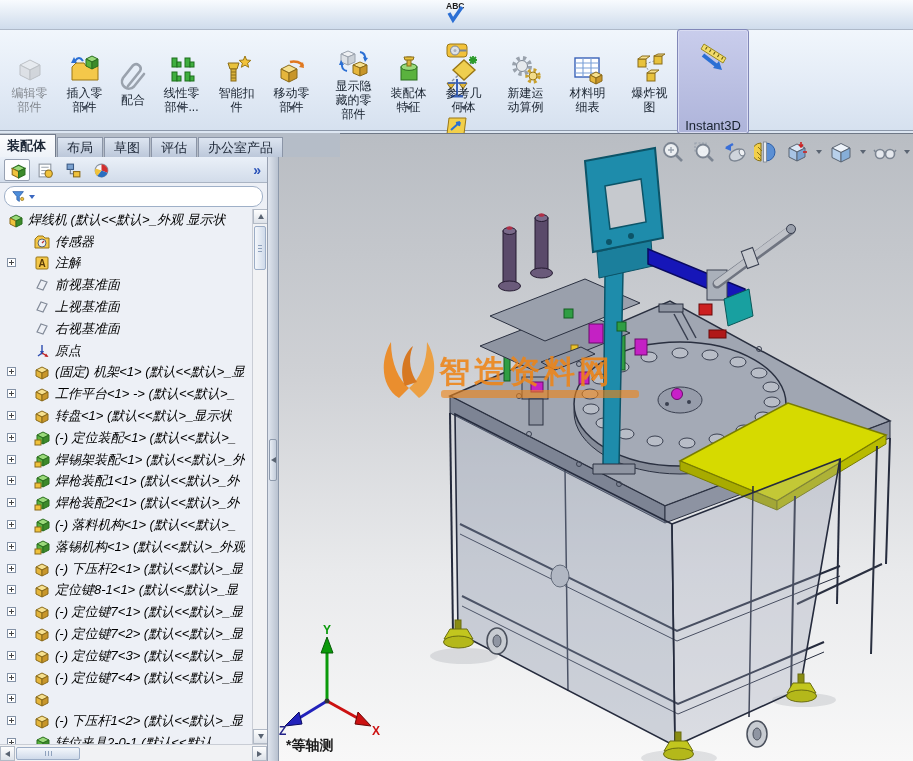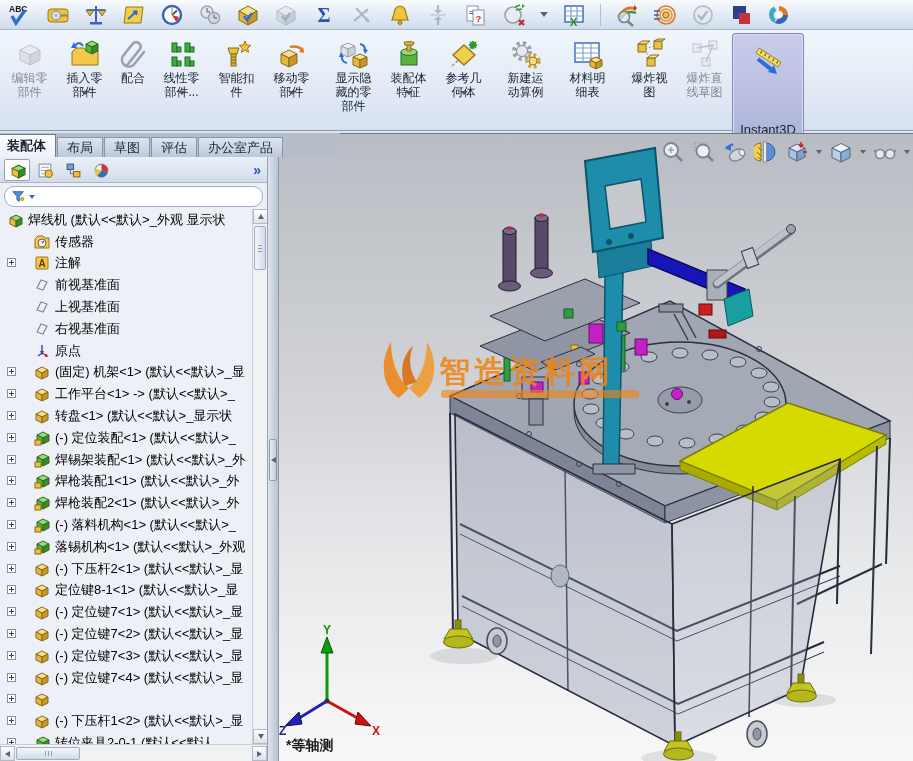--- a/index.html
+++ b/index.html
@@ -1,30 +1,30 @@
 <!DOCTYPE html>
 <html><head>
 <meta charset="utf-8">
 <style>
   html,body{margin:0;padding:0;background:#9aa0aa;}
   *{box-sizing:border-box;}
   .app{position:relative;width:913px;height:761px;overflow:hidden;background:#dce6f2;
        font-family:"Liberation Sans","DejaVu Sans",sans-serif;-webkit-font-smoothing:antialiased;}
 
   
-  .toolbar{height:30px;display:flex;align-items:center;gap:14px;padding:11px 8px;
-    background:linear-gradient(#f8fbfe,#dfe8f3 60%,#cfdcec);border-bottom:1px solid #aeb9c9;}
+  .toolbar{height:30px;display:flex;align-items:center;gap:14px;padding:0 8px;
+    background:linear-gradient(#f8fbfe,#dfe8f3 60%,#cfdcec);border-bottom:1px solid #aeb9c9;flex-direction:column;}
   .tbi{width:24px;height:24px;flex:0 0 auto;}
   .tbi svg{width:100%;height:100%;display:block;}
   .tsep{width:1px;height:22px;background:#b4bfcd;flex:0 0 auto;}
   .tinycaret{width:0;height:0;border-left:4px solid transparent;border-right:4px solid transparent;
     border-top:5px solid #5a6472;align-self:center;flex:0 0 auto;}
 
   
-  .ribbon{height:101px;display:flex;align-items:flex-start;padding:3px 2px 0 2px;
+  .ribbon{height:101px;display:flex;align-items:center;padding:3px 2px 0 2px;
     background:linear-gradient(#f1f6fc,#e3ebf6 55%,#d6e1ef);border-bottom:1px solid #8d99ab;}
   .rbtn{width:55px;display:flex;flex-direction:column;align-items:center;padding-top:5px;
     font-size:12px;line-height:1.15;text-align:center;color:#18222f;position:relative;cursor:default;}
   .rbtn .ric{width:32px;height:32px;margin-bottom:2px;flex:0 0 auto;}
   .rbtn .ric svg{width:100%;height:100%;display:block;}
   .rlabel{white-space:pre-line;}
   .rbtn.disabled{opacity:.5;filter:grayscale(.9);}
   .drophint{position:absolute;bottom:5px;left:50%;margin-left:-4px;width:0;height:0;
     border-left:4px solid transparent;border-right:4px solid transparent;border-top:4px solid #4c5664;}
   .rsep{width:1px;background:#b7c1d0;margin:6px 3px;}
@@ -69,21 +69,21 @@
 
   .treewrap{position:relative;flex:1;overflow:hidden;}
   .tree{position:absolute;left:0;top:0;right:15px;bottom:17px;overflow:hidden;font-size:13px;color:#000;}
   .trow{height:21.8px;display:flex;align-items:center;white-space:nowrap;padding-left:34px;position:relative;}
   .trow.root{padding-left:7px;font-size:13px;}
   .exp{position:absolute;left:7px;top:50%;margin-top:-5px;width:9px;height:9px;background:#fff;
     border:1px solid #8492a6;}
   .exp::before{content:"";position:absolute;left:1px;right:1px;top:3px;height:1px;background:#444;}
   .exp::after{content:"";position:absolute;top:1px;bottom:1px;left:3px;width:1px;background:#444;}
   .ticon{width:16px;height:16px;margin-right:5px;flex:0 0 auto;}
-  .tlabel{overflow:hidden;}
+  .tlabel{overflow:hidden;font-style:italic;}
 
   
   .vsb{position:absolute;top:0;right:0;bottom:17px;width:15px;background:#f1f2f4;border-left:1px solid #c9cdd5;}
   .sbtn{position:absolute;left:0;width:15px;height:15px;background:linear-gradient(#fefefe,#dde2e9);
     border:1px solid #b2bac6;display:flex;align-items:center;justify-content:center;}
   .sbtn.up{top:0;} .sbtn.down{bottom:0;}
   .tri-up{width:0;height:0;border-left:3.5px solid transparent;border-right:3.5px solid transparent;border-bottom:5px solid #5a6472;}
   .tri-down{width:0;height:0;border-left:3.5px solid transparent;border-right:3.5px solid transparent;border-top:5px solid #5a6472;}
   .tri-left{width:0;height:0;border-top:3.5px solid transparent;border-bottom:3.5px solid transparent;border-right:5px solid #5a6472;}
   .tri-right{width:0;height:0;border-top:3.5px solid transparent;border-bottom:3.5px solid transparent;border-left:5px solid #5a6472;}
@@ -463,34 +463,20 @@
             </g>
         <g fill="#f6e08e" stroke="#8a6d1a">
               <polygon points="4,6 8,3 16,3 12,6"></polygon>
               <polygon points="20,3 24,1 31,1 28,3"></polygon>
               <polygon points="13,20 17,17 25,17 21,20"></polygon>
             </g>
           </svg>
         </div>
       <div class="rlabel">爆炸视
 图</div>
-    </div>
-    <div class="rbtn disabled">
-      <div class="ric">
-          <svg viewBox="0 0 32 32">
-        <g fill="#e4e7eb" stroke="#8b94a0">
-              <rect x="4" y="6" width="8" height="8"></rect>
-              <rect x="20" y="3" width="8" height="8"></rect>
-              <rect x="13" y="20" width="8" height="8"></rect>
-            </g>
-        <path d="M8,10 L24,7 L17,24" stroke="#8b94a0" stroke-width="1.4" fill="none"></path>
-          </svg>
-        </div>
-      <div class="rlabel">爆炸直
-线草图</div>
     </div>
     <div class="rbtn active3d">
       <div class="ric">
           <svg viewBox="0 0 32 32">
         <polygon points="7,3 29,17 26,22 4,8" fill="#f2dc6a" stroke="#9a8a20"></polygon>
         <path d="M10,6 l-1.5,2.5 M14,8.5 l-1.5,2.5 M18,11 l-1.5,2.5 M22,13.5 l-1.5,2.5 M26,16 l-1.5,2.5" stroke="#6a5c10" stroke-width="1.2"></path>
         <path d="M6,14 L20,25" stroke="#2b6fd4" stroke-width="4"></path>
         <polygon points="25,29 16,27 22,20" fill="#2b6fd4"></polygon>
           </svg>
         </div>

